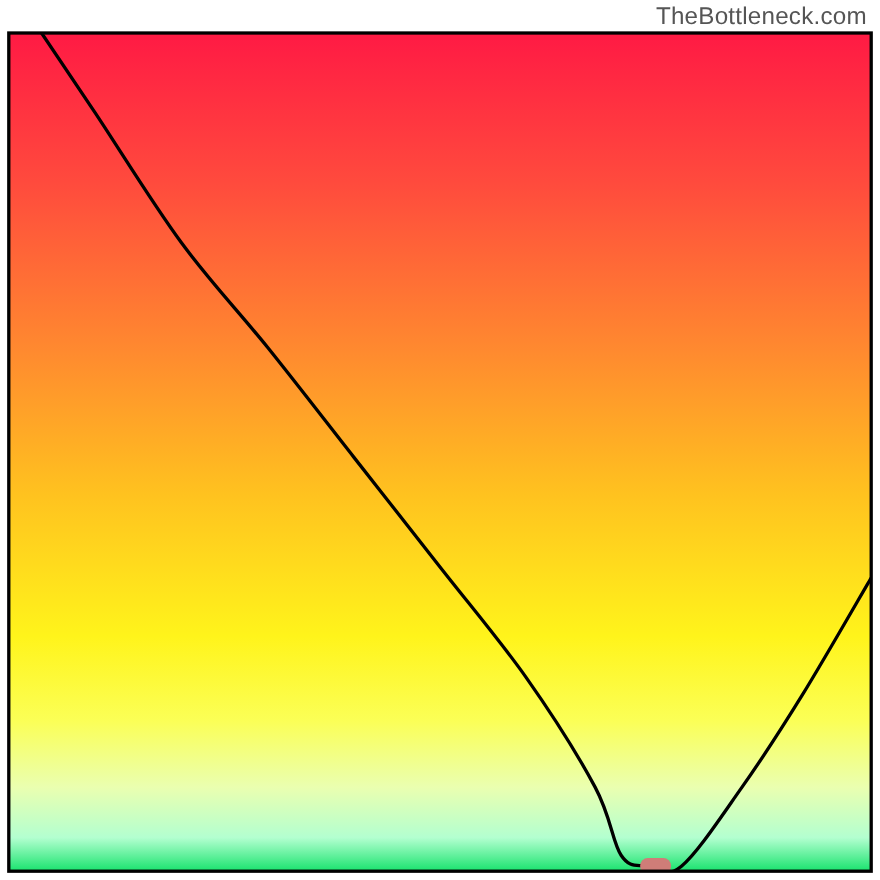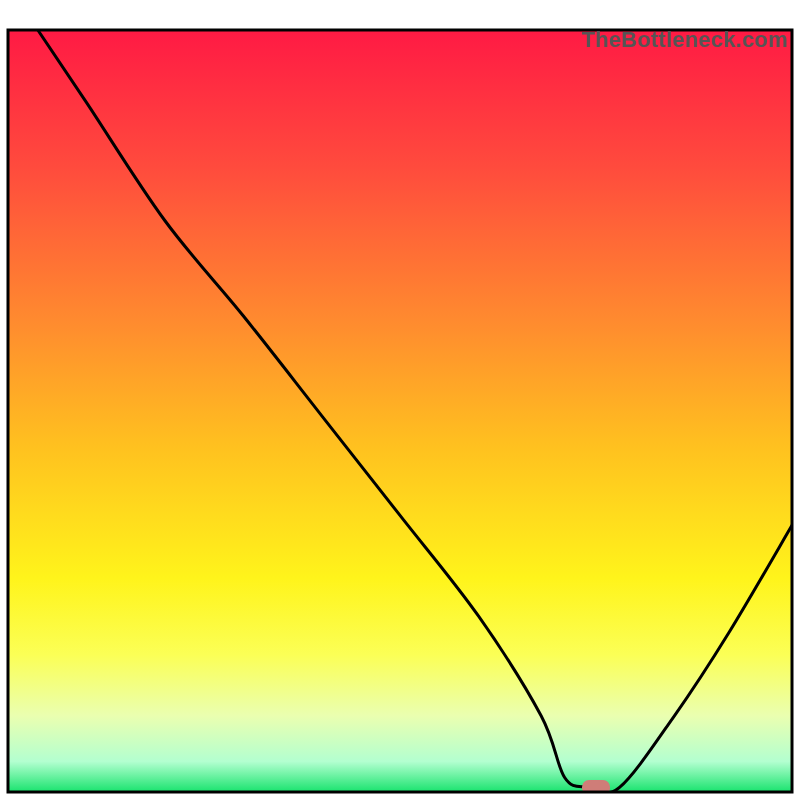--- a/index.html
+++ b/index.html
@@ -14,25 +14,24 @@
   .chart-wrap {
     position: relative;
     width: 800px;
     height: 800px;
   }
   .watermark {
     position: absolute;
     top: 2px;
     right: 12px;
     font-size: 22px;
-    font-weight: 700;
+    font-weight: 400;
     color: #555555;
     letter-spacing: 0.2px;
     z-index: 10;
-    margin-top: 25px;
   }
   svg.plot {
     position: absolute;
     left: 0;
     top: 0;
     width: 800px;
     height: 800px;
   }
 </style>
 </head>

